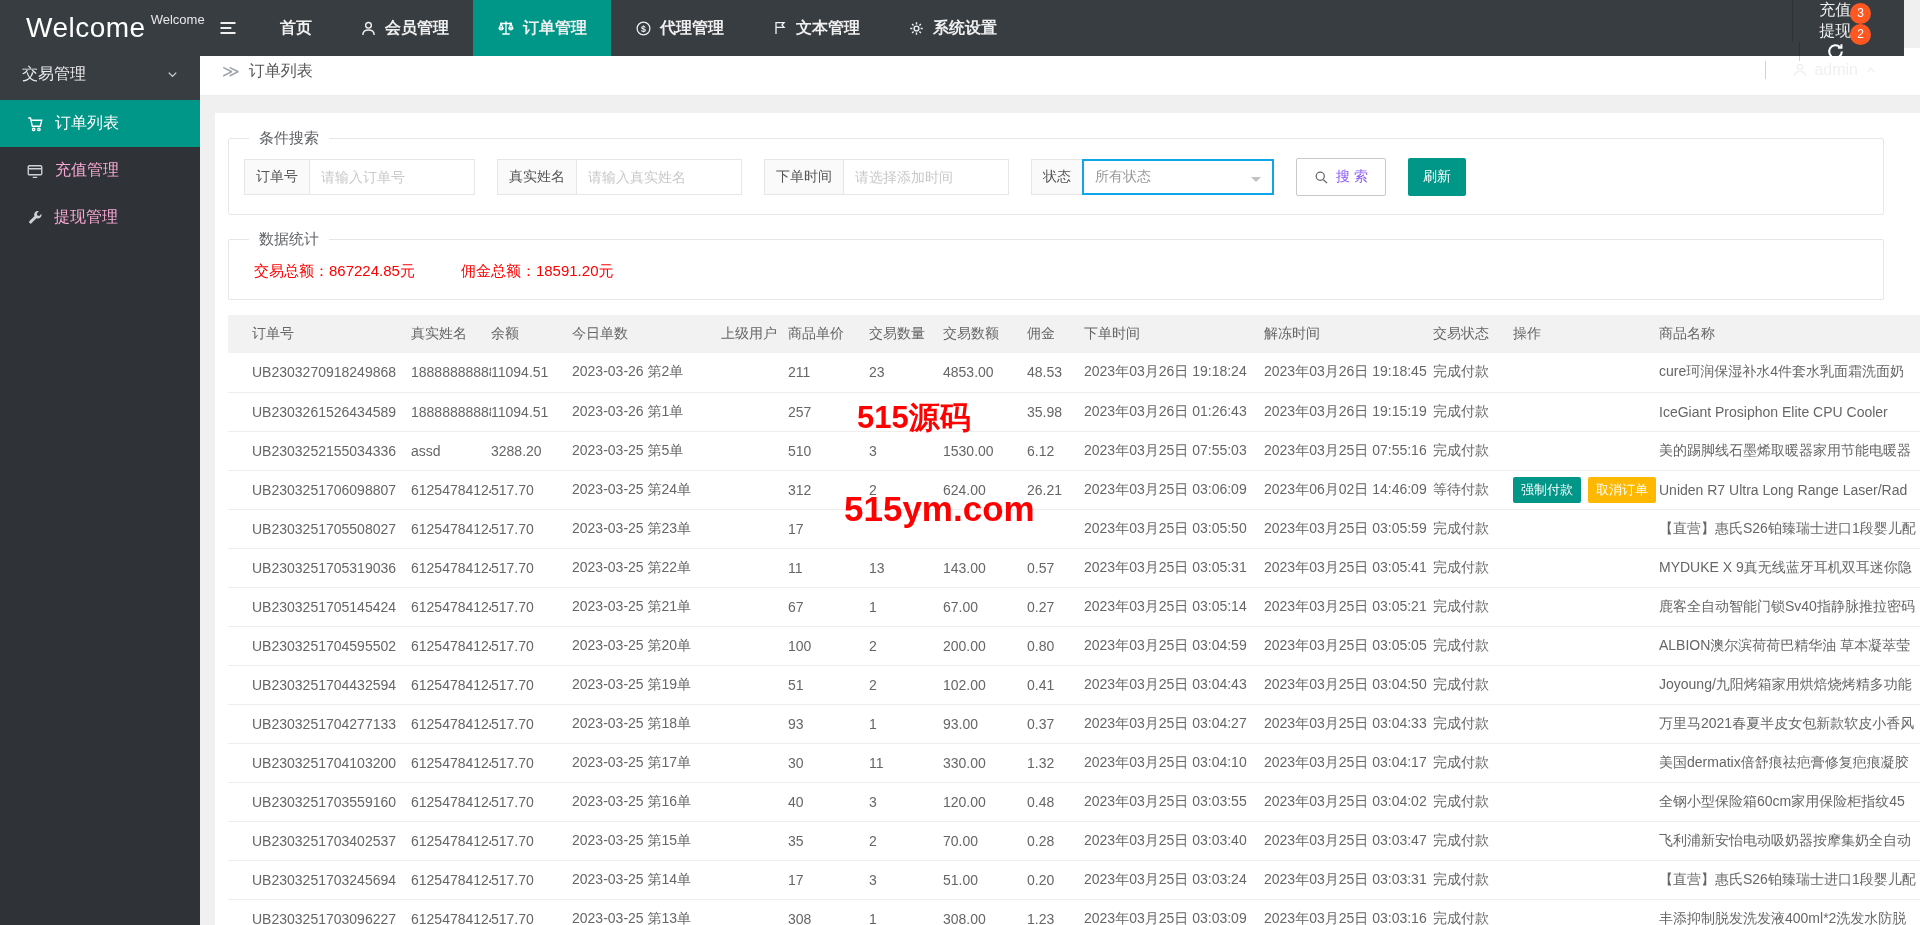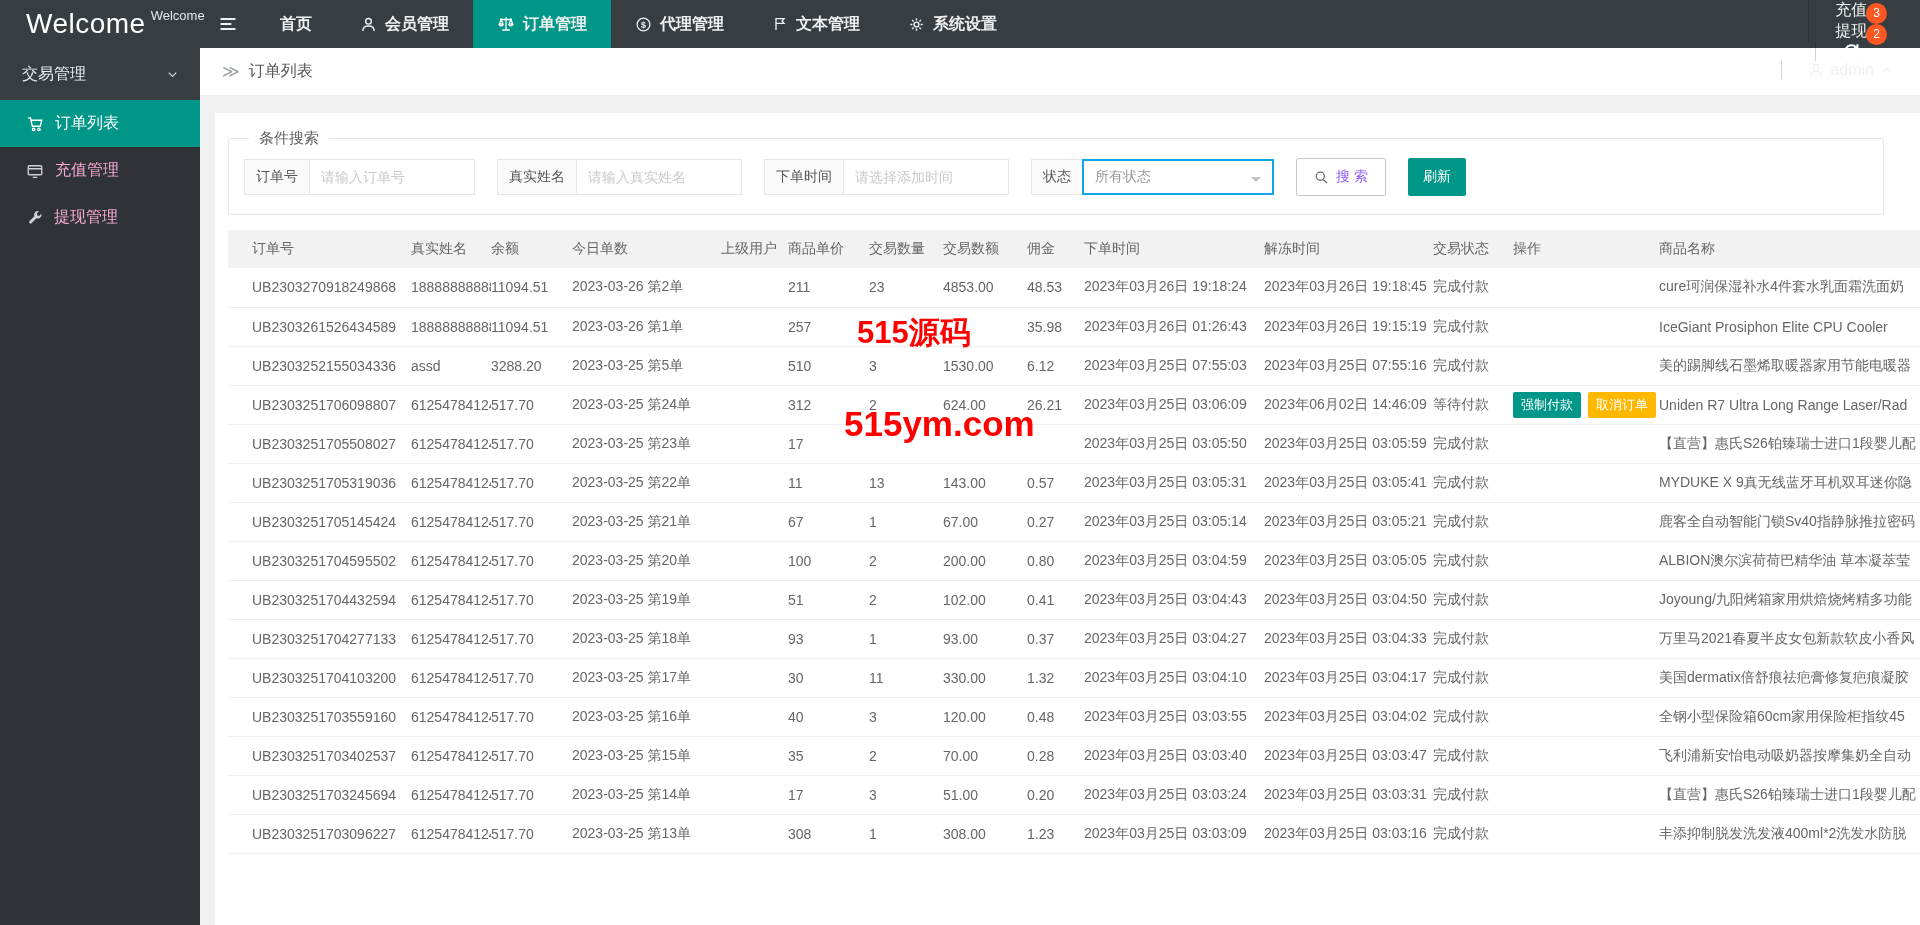--- a/index.html
+++ b/index.html
@@ -1,20 +1,20 @@
 <!DOCTYPE html>
 <html><head>
 <meta charset="utf-8">
 <style>
   * { box-sizing: border-box; margin: 0; padding: 0; }
   html,body { width:1920px; height:925px; overflow:hidden; }
   body { font-family:"Liberation Sans","DejaVu Sans",sans-serif; background:#f0f0f0; position:relative; color:#666; }
 
   
-  .navbar { position:absolute; top:0; left:0; right:0; height:48px; background:#373d41; display:flex; align-items:stretch; z-index:20; }
+  .navbar { position:absolute; top:0; left:0; right:16px; height:56px; background:#373d41; display:flex; align-items:stretch; z-index:20; }
   .logo { width:200px; display:flex; align-items:center; padding-left:26px; color:#fff; flex-shrink:0; }
   .logo .big { font-size:28px; font-weight:400; letter-spacing:0.5px; }
   .logo .sup { font-size:13px; color:#e8e8e8; margin-left:5px; transform:translateY(-9px); display:inline-block; }
   .nav-toggle { width:56px; display:flex; align-items:center; justify-content:center; cursor:pointer; }
   .nav-items { display:flex; align-items:stretch; }
   .nav-item { display:flex; align-items:center; gap:8px; padding:0 24px; color:#f0f0f0; font-size:16px; cursor:pointer; white-space:nowrap;font-weight:bold; }
   .nav-item.active { background:#009688; }
   .nav-right { margin-left:auto; display:flex; align-items:center;flex-direction:column; }
   .nav-action { position:relative; display:flex; align-items:center; gap:6px; padding:0 26px; color:#f0f0f0; font-size:16px; cursor:pointer; border-left:1px solid rgba(0,0,0,.18); }
   .badge { position:absolute; top:3px; right:6px; background:#ff5722; color:#fff; font-size:12px; min-width:21px; height:21px; line-height:21px; text-align:center; border-radius:11px; padding:0 4px; }
@@ -242,20 +242,27 @@
                 <circle cx="10" cy="10" r="6.5"></circle>
                 <path d="M15 15.5 21 21"></path>
               </svg>
             </span>
           <span>搜 索</span>
         </button>
         <button class="btn-refresh">刷新</button>
       </div>
     </fieldset>
 
+    <fieldset class="box">
+      <legend>数据统计</legend>
+      <div class="stats-row">
+        <span>交易总额：867224.85元</span>
+        <span>佣金总额：18591.20元</span>
+      </div>
+    </fieldset>
 
     <div class="table-wrap">
       <table>
         <colgroup>
           <col style="width:183px">
             <col style="width:80px">
             <col style="width:81px">
             <col style="width:149px">
           <col style="width:67px">
             <col style="width:81px">

